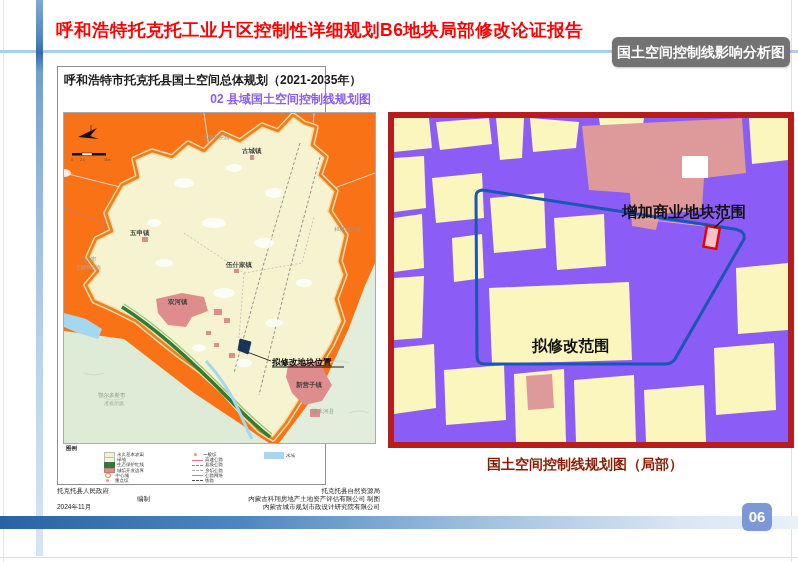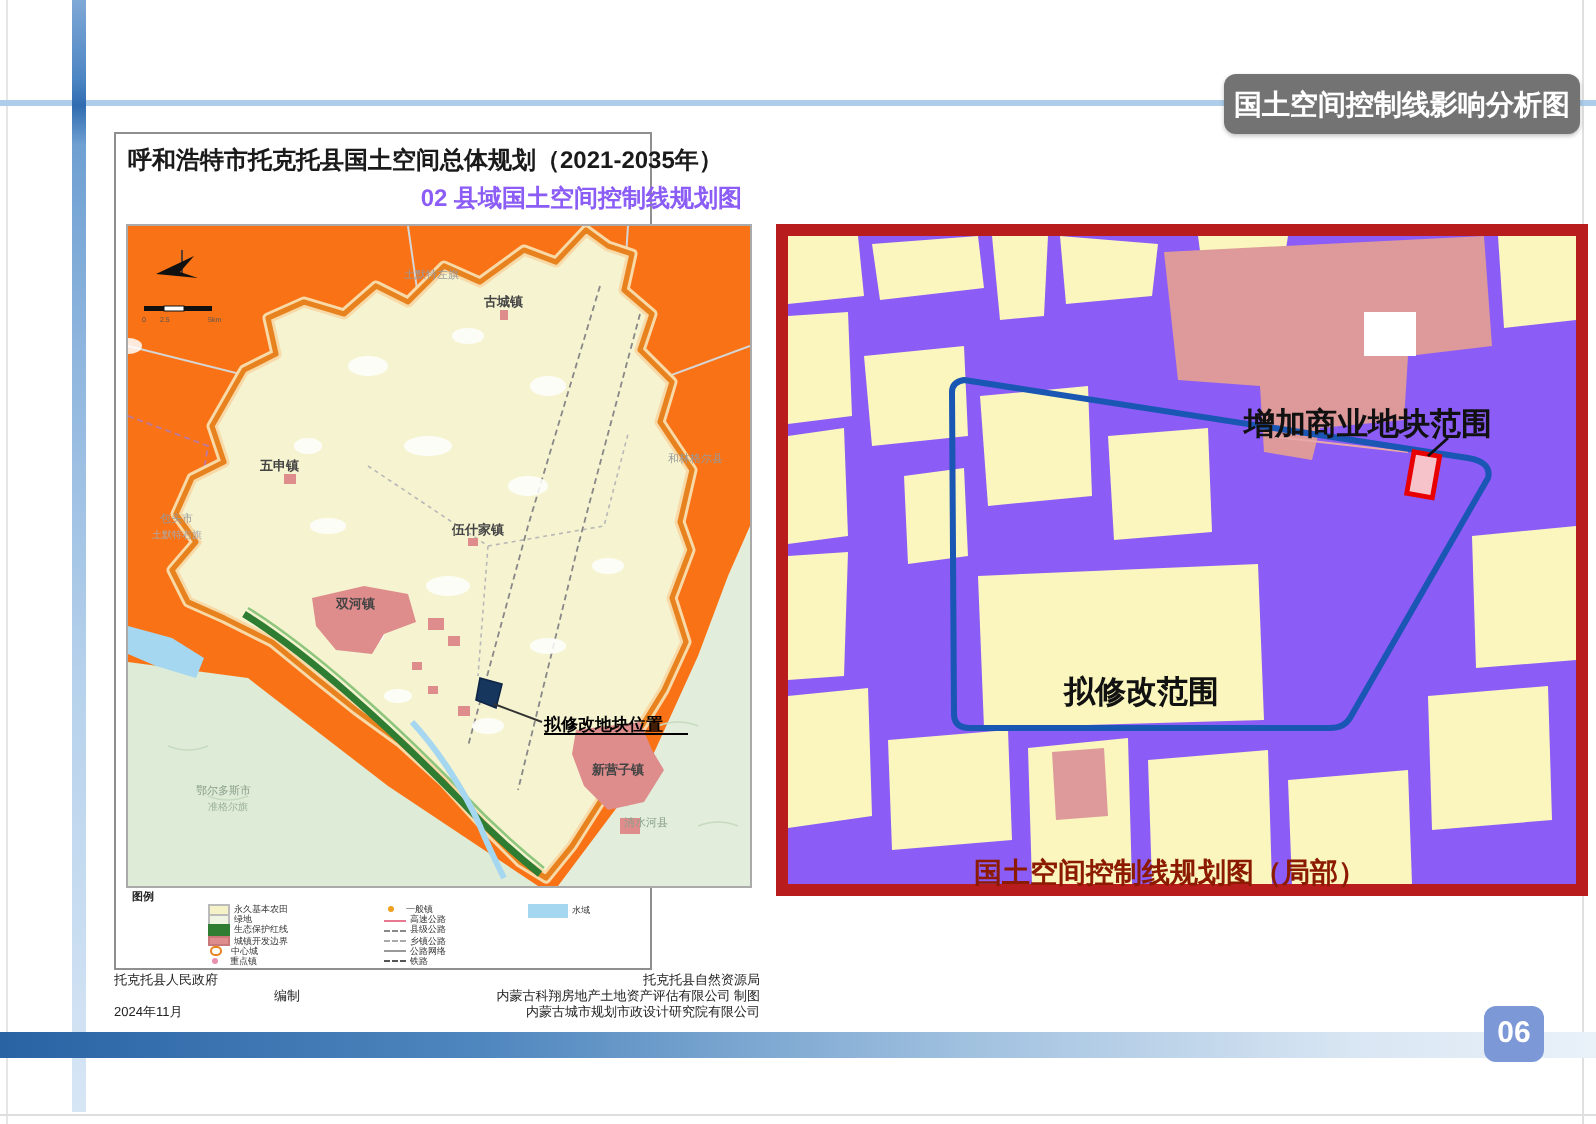--- a/index.html
+++ b/index.html
@@ -39,38 +39,39 @@
   .dot{display:inline-block;width:3px;height:3px;border-radius:50%;margin:0 6px 0 2px;vertical-align:middle;}
   .ring{display:inline-block;width:3.5px;height:3.5px;border-radius:50%;border:1px solid #e8821e;background:#fff;margin:0 5px 0 1px;vertical-align:middle;}
 
   
   .credits-l{position:absolute;left:57px;top:487px;width:160px;font-size:6.5px;color:#222;line-height:8px;}
   .credits-l .indent{padding-left:80px;}
   .credits-r{position:absolute;left:217px;top:487px;width:163px;font-size:6.5px;color:#222;line-height:8px;text-align:right;}
 
   
   .rpanel{position:absolute;left:388px;top:112px;width:394px;height:324px;background:#8b5cf6;border:6px solid #b91c1c;box-sizing:content-box;}
-  .rcaption{position:absolute;left:388px;top:428px;width:394px;text-align:center;font-size:14px;font-weight:bold;color:#8b1a00;}
+  .rcaption{position:absolute;left:388px;top:456px;width:394px;text-align:center;font-size:14px;font-weight:bold;color:#8b1a00;}
 
   svg{display:block;}
   text{font-family:"Liberation Sans","DejaVu Sans",sans-serif;}
 </style>
 </head>
 <body>
 
 <div id="slide">
 
   <div class="edge-left"></div>
   <div class="edge-right"></div>
   <div class="edge-bottom"></div>
   <div class="hline"></div>
   <div class="vbar"></div>
   <div class="bottomband"></div>
   <div class="pagebadge">06</div>
 
+  <div class="title">呼和浩特托克托工业片区控制性详细规划B6地块局部修改论证报告</div>
   <div class="topbadge">国土空间控制线影响分析图</div>
 
   <div class="lpanel">
     <div class="lp-h1">呼和浩特市托克托县国土空间总体规划（2021-2035年）</div>
     <div class="lp-h2">02 县域国土空间控制线规划图</div>
 
     <div class="mapbox">
       <svg width="311" height="330" viewBox="0 0 311 330">
 
         <polygon points="0,218 60,226 130,280 205,330 0,330" fill="#deebd6"></polygon>

